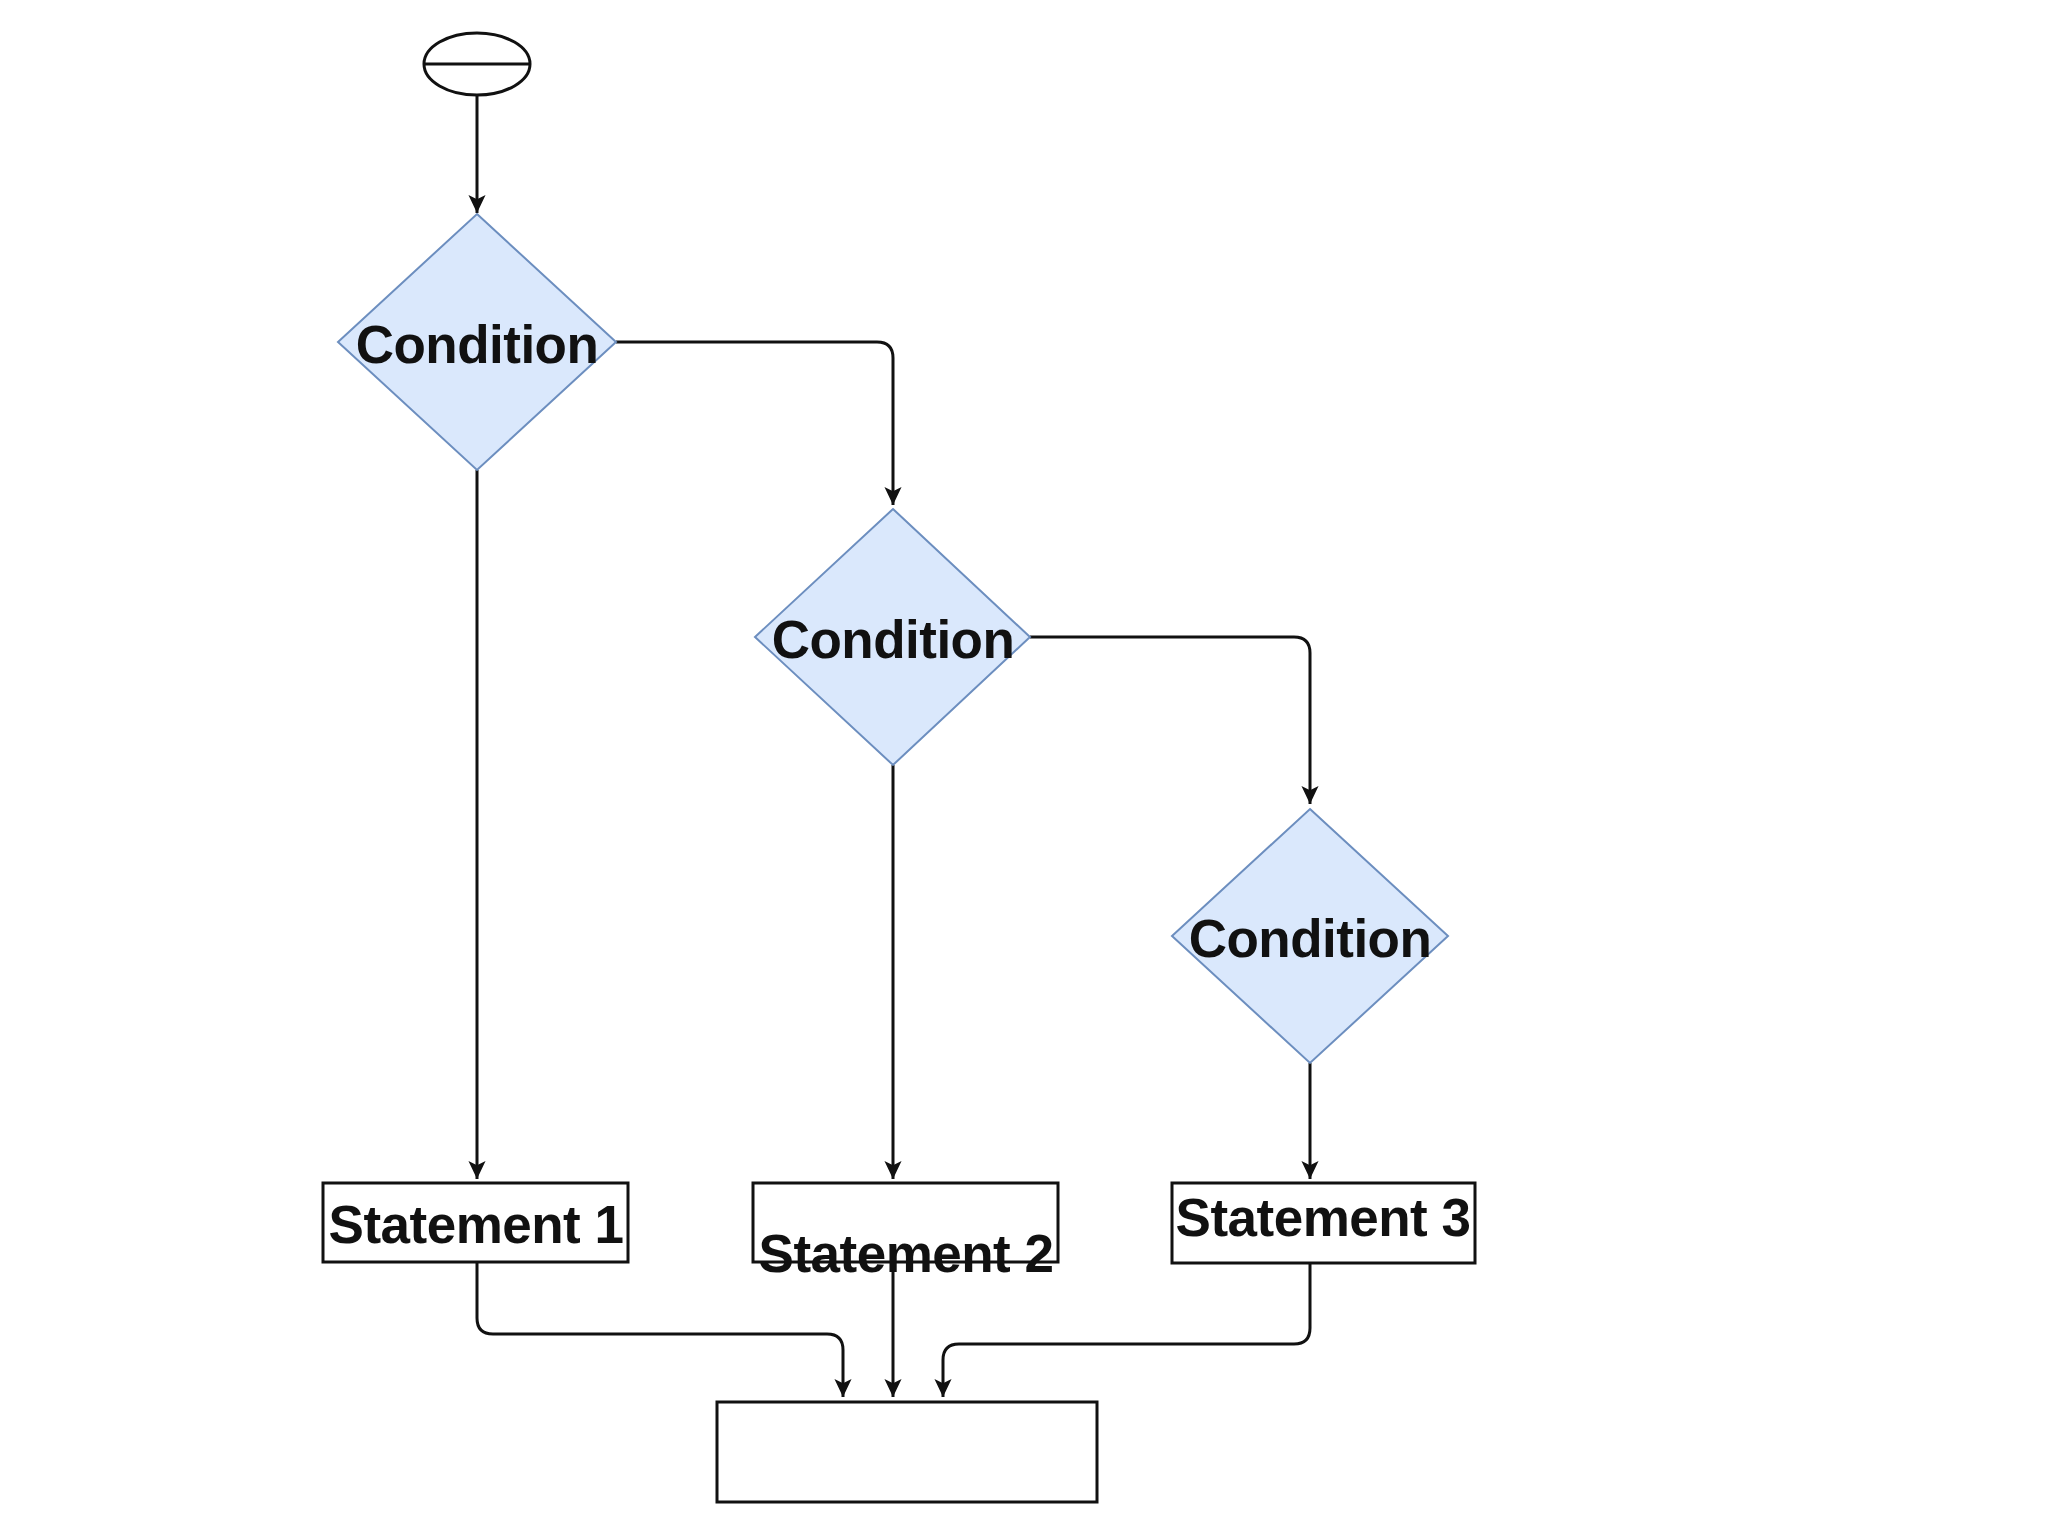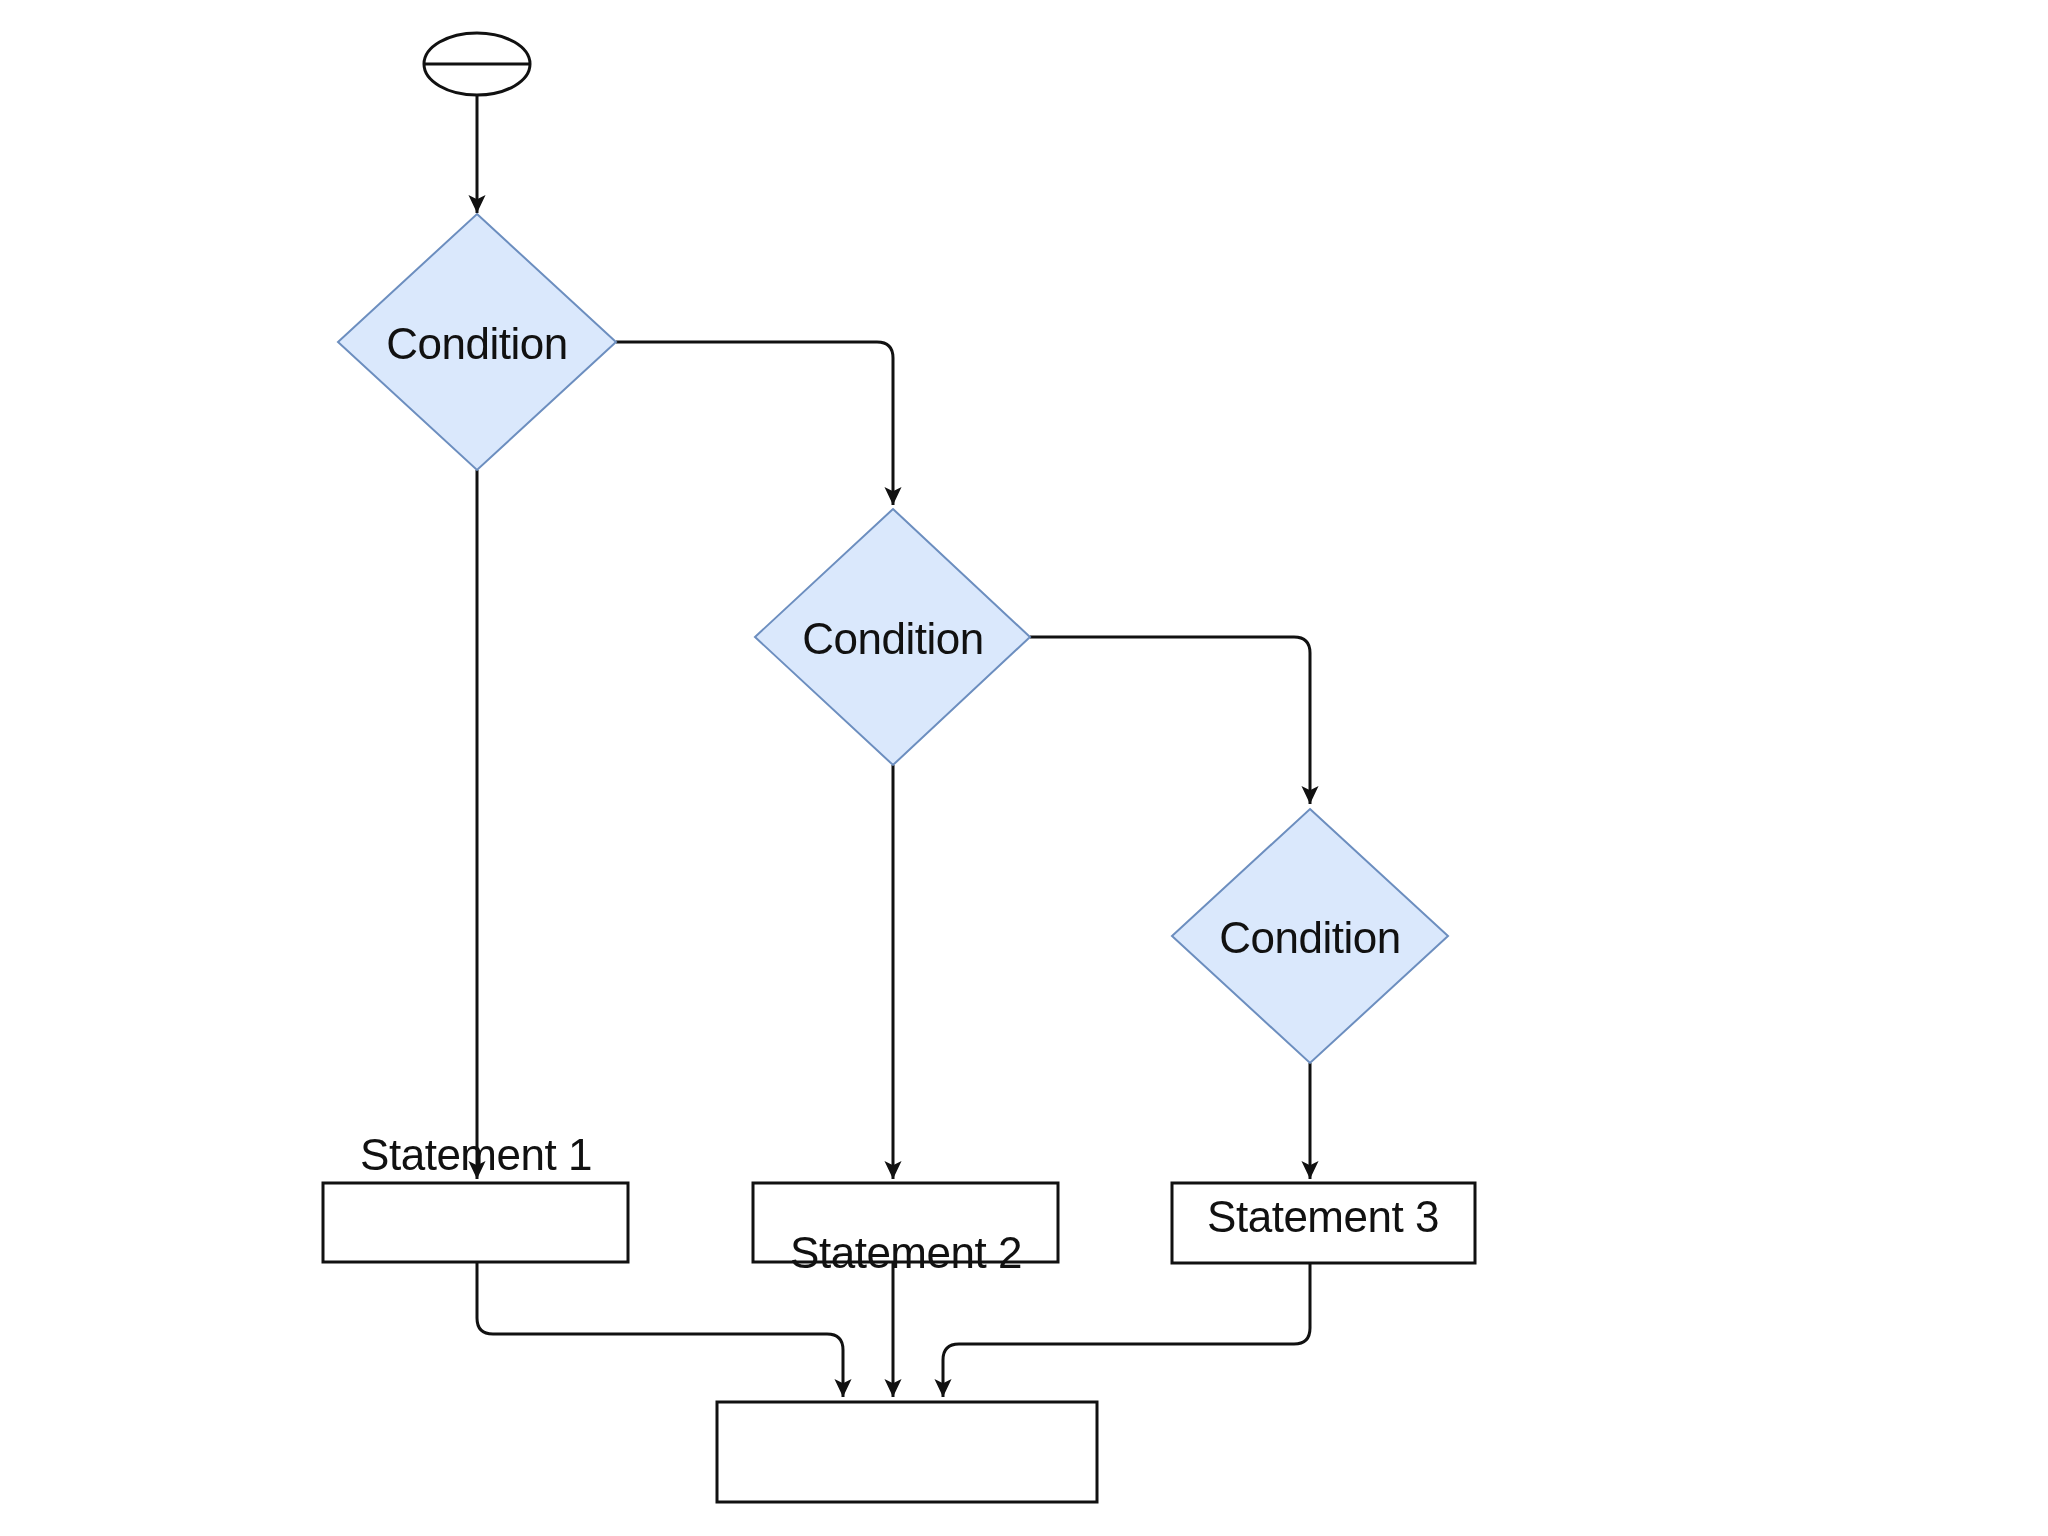--- a/index.html
+++ b/index.html
@@ -38,22 +38,22 @@
     stroke-width: 3;
   }
   .start-shape {
     fill: #ffffff;
     stroke: #111111;
     stroke-width: 3;
   }
   .node-label {
     position: absolute;
     transform: translate(-50%, -50%);
-    font-size: 44px;
-    font-weight: 400;
+    font-size: 53px;
+    font-weight: 700;
     color: #111111;
     letter-spacing: -0.5px;
     white-space: nowrap;
     text-align: center;
   }
 </style>
 </head>
 <body>
 
 <div class="canvas">
@@ -84,17 +84,17 @@
 
     <rect class="process-box" x="323" y="1183" width="305" height="79"></rect>
     <rect class="process-box" x="753" y="1183" width="305" height="79"></rect>
     <rect class="process-box" x="1172" y="1183" width="303" height="80"></rect>
     <rect class="process-box" x="717" y="1402" width="380" height="100"></rect>
   </svg>
 
   <div class="node-label" style="left:477px; top:344px;">Condition</div>
   <div class="node-label" style="left:893px; top:639px;">Condition</div>
   <div class="node-label" style="left:1310px; top:938px;">Condition</div>
-  <div class="node-label" style="left:476px; top:1155px;text-align:right;">Statement 1</div>
+  <div class="node-label" style="left:476px; top:1224px;text-align:right;">Statement 1</div>
   <div class="node-label" style="left:906px; top:1224px;margin-top:29px;">Statement 2</div>
   <div class="node-label" style="left:1323px; top:1217px;">Statement 3</div>
 
 </div>
 
 </body></html>

